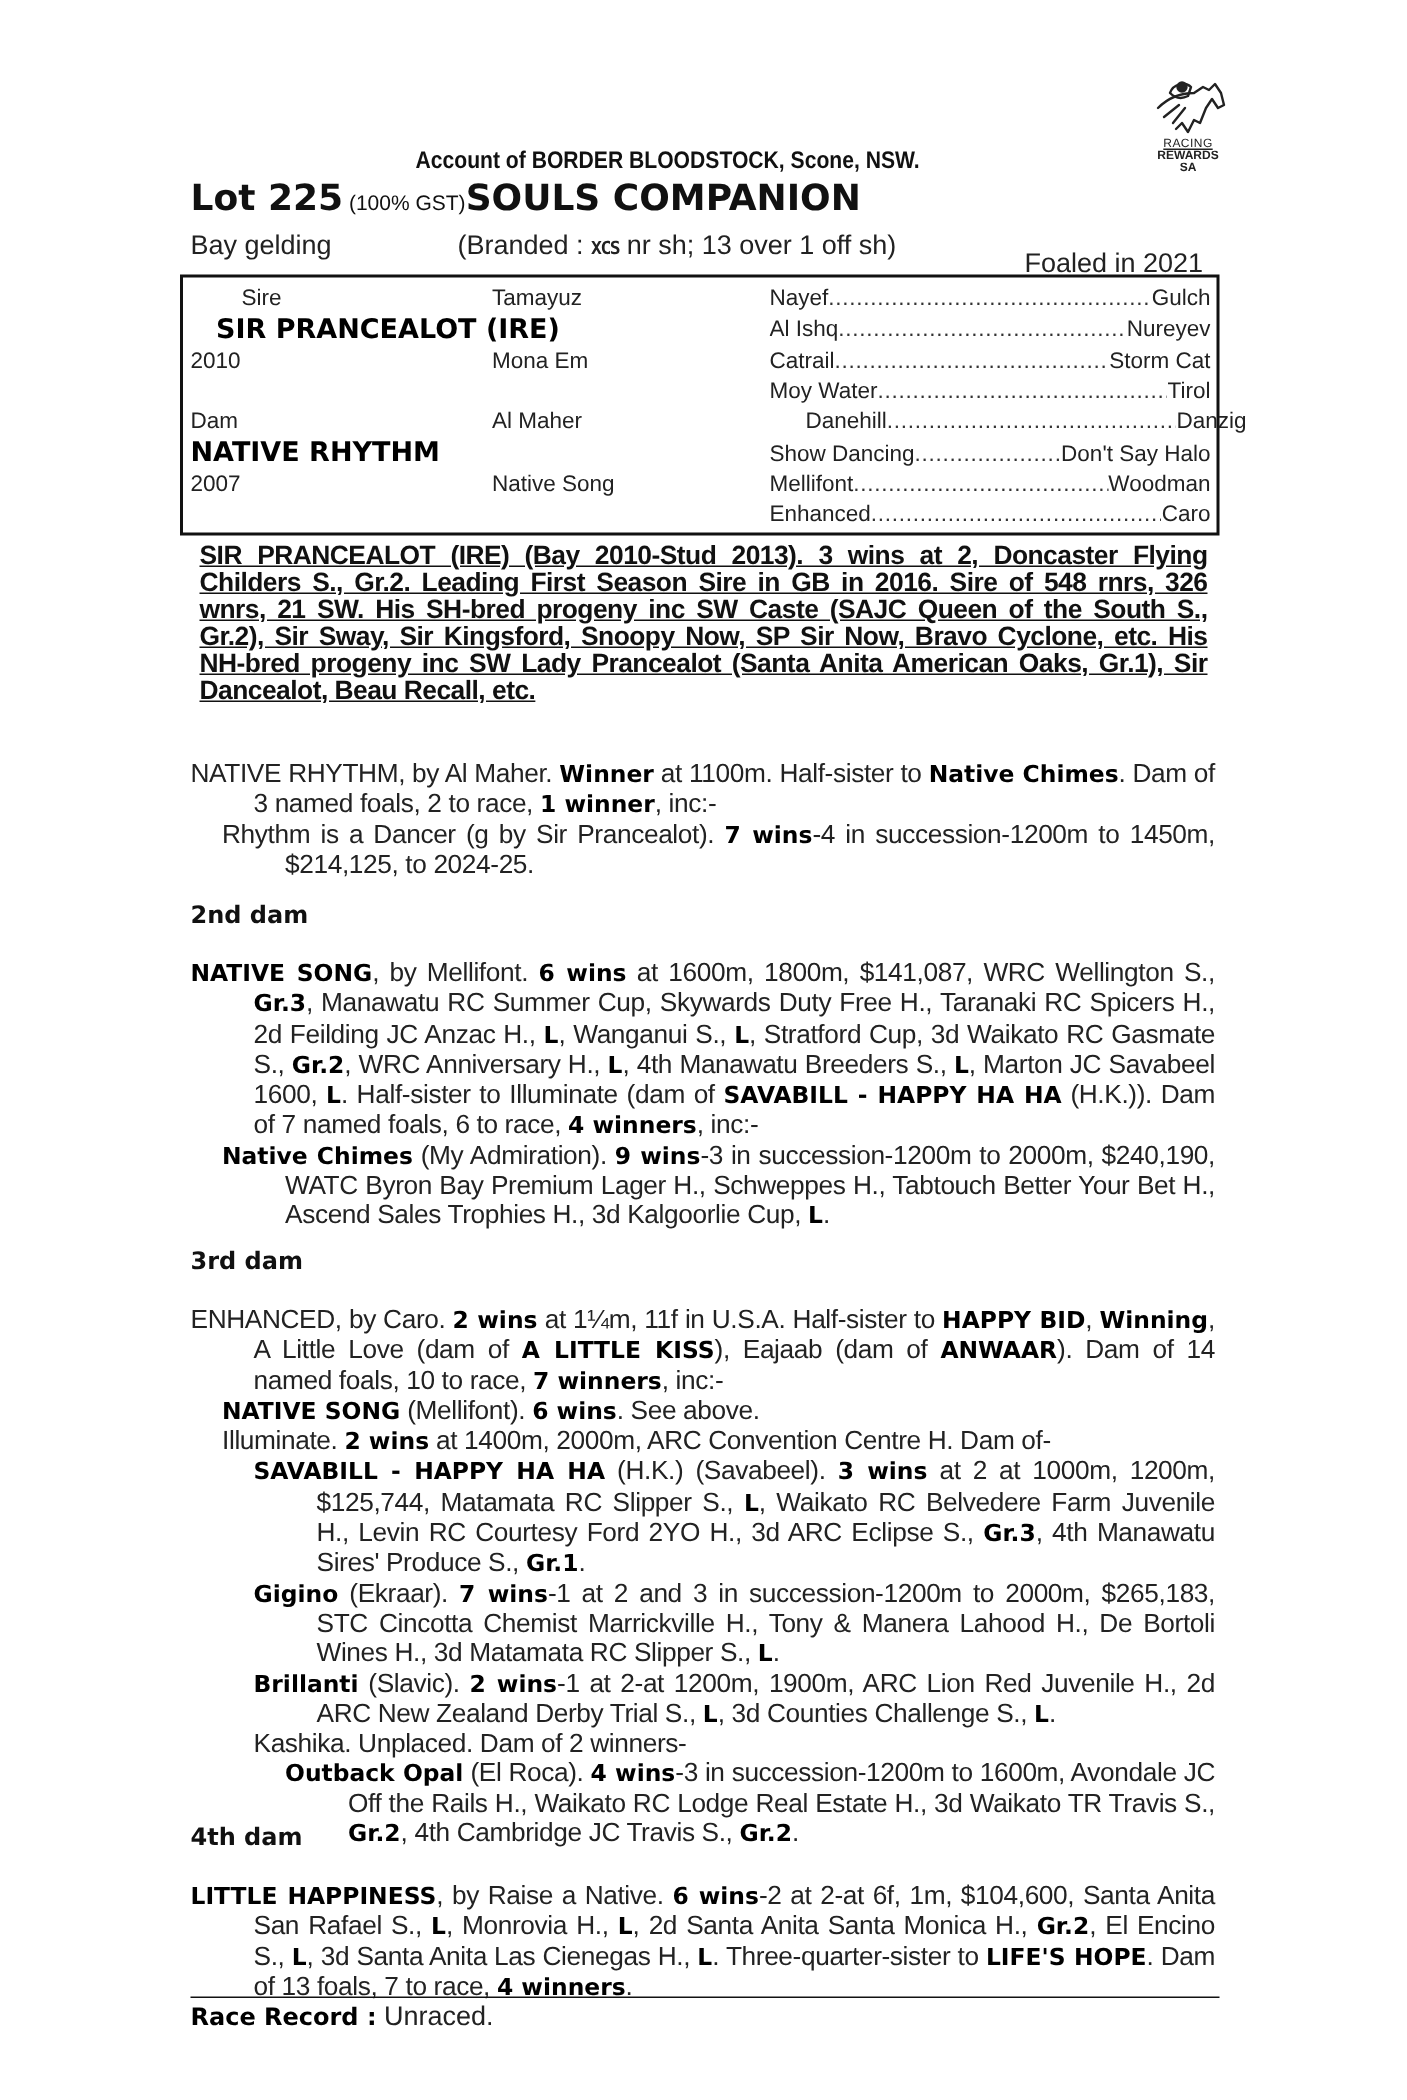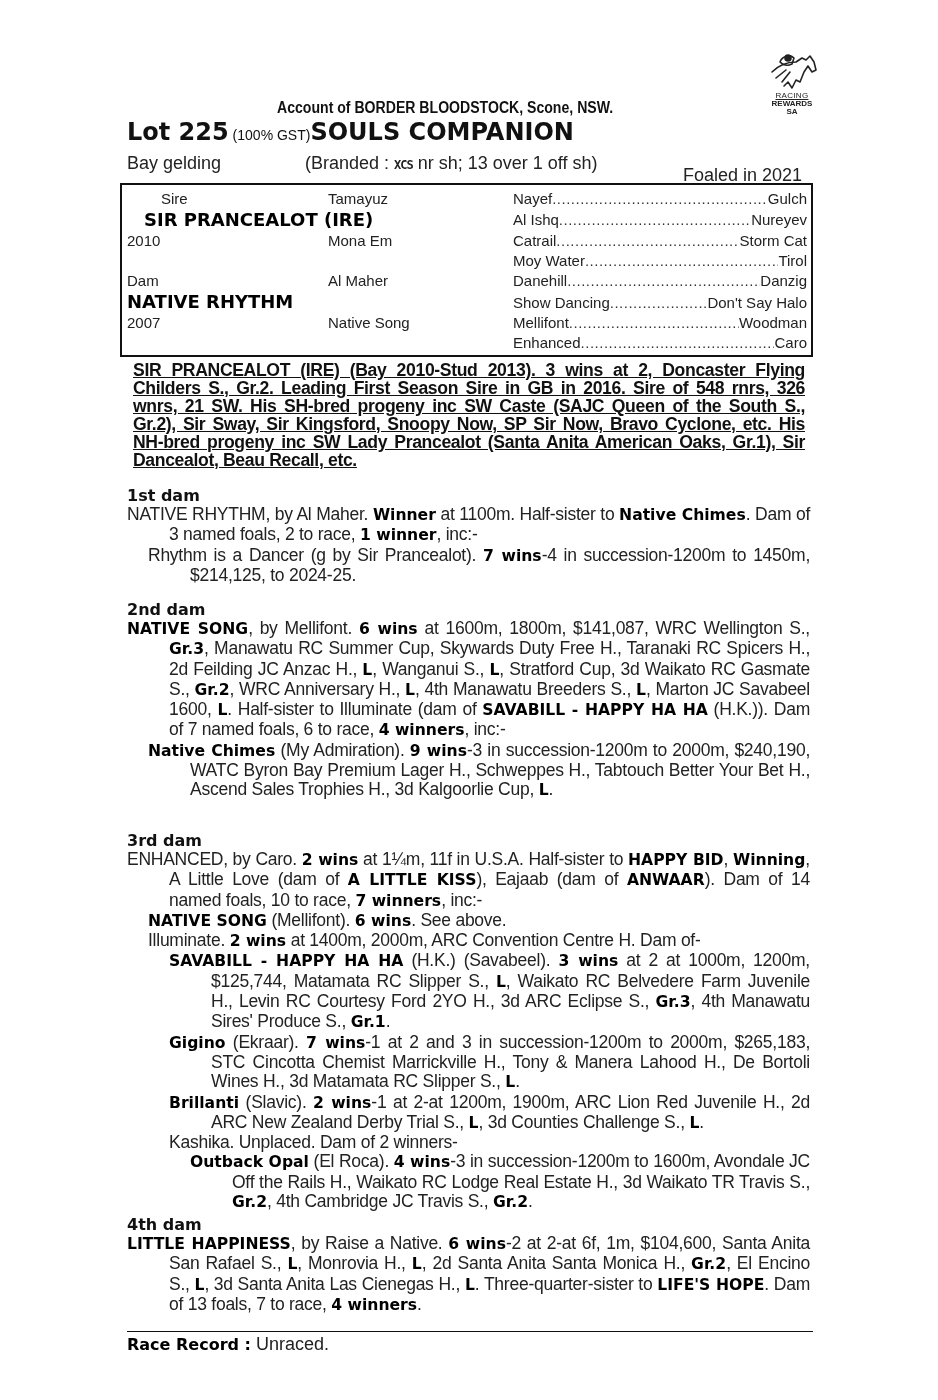--- a/index.html
+++ b/index.html
@@ -22,21 +22,21 @@
     .ped-g3 { position: absolute; left: 391px; width: 294px; font-size: 15px; color: #222; display: flex; white-space: nowrap; overflow: hidden; }
     .ped-g3 .dots { flex: 1; overflow: hidden; }
     .ped-g3 .dots::after { content: "........................................................................................................................"; color: #333; letter-spacing: 0.5px; }
 
     .sire-note { position: absolute; left: 133px; top: 361px; width: 672px; font-family: "Liberation Sans", sans-serif; font-weight: bold; font-size: 17.6px; line-height: 18px; text-align: justify; letter-spacing: -0.35px; text-decoration: underline; }
 
     .section { position: absolute; left: 127px; width: 683px; }
     .sec-title { font-family: "DejaVu Sans", sans-serif; font-weight: bold; font-size: 16px; line-height: 19px; }
     .para { font-size: 17.5px; line-height: 19.3px; color: #222; text-align: justify; letter-spacing: -0.25px; }
     .para b { font-family: "DejaVu Sans", sans-serif; font-weight: bold; font-size: 15.6px; color: #000; letter-spacing: 0; }
-    .i0 { padding-left: 42px; text-indent: -42px; }
+    .i0 { padding-left: 42px; text-indent: -42px; margin-top: 20px; }
     .i1 { padding-left: 63px; text-indent: -42px; }
     .i2 { padding-left: 84px; text-indent: -42px; }
     .i3 { padding-left: 105px; text-indent: -42px; }
 
     .rule { position: absolute; left: 127px; top: 1331px; width: 686px; height: 0; border-top: 1.5px solid #111; }
     .race-record { position: absolute; left: 127px; top: 1334px; font-size: 18px; color: #222; white-space: nowrap; }
     .race-record b { font-family: "DejaVu Sans", sans-serif; font-weight: bold; font-size: 16px; color: #000; }
   </style>
 </head>
 <body>
@@ -91,21 +91,21 @@
   <div class="ped-g3" style="top:47px;">
       <span>Catrail</span>
       <span class="dots"></span>
       <span>Storm Cat</span>
     </div>
   <div class="ped-g3" style="top:67px;">
       <span>Moy Water</span>
       <span class="dots"></span>
       <span>Tirol</span>
     </div>
-  <div class="ped-g3" style="top:87px;">
+  <div class="ped-g3" style="top:87px;margin-left:24px;">
       <span>Danehill</span>
       <span class="dots"></span>
       <span>Danzig</span>
     </div>
   <div class="ped-g3" style="top:109px;">
       <span>Show Dancing</span>
       <span class="dots"></span>
       <span>Don't Say Halo</span>
     </div>
   <div class="ped-g3" style="top:129px;">
@@ -116,21 +116,20 @@
   <div class="ped-g3" style="top:149px;">
       <span>Enhanced</span>
       <span class="dots"></span>
       <span>Caro</span>
     </div>
 </div>
 
 <div class="sire-note">SIR PRANCEALOT (IRE) (Bay 2010-Stud 2013). 3 wins at 2, Doncaster Flying Childers S., Gr.2. Leading First Season Sire in GB in 2016. Sire of 548 rnrs, 326 wnrs, 21 SW. His SH-bred progeny inc SW Caste (SAJC Queen of the South S., Gr.2), Sir Sway, Sir Kingsford, Snoopy Now, SP Sir Now, Bravo Cyclone, etc. His NH-bred progeny inc SW Lady Prancealot (Santa Anita American Oaks, Gr.1), Sir Dancealot, Beau Recall, etc.</div>
 
 <div class="section" style="top:486px;">
-  <div class="sec-title">1st dam</div>
   <div>
       <div class="para i0"><span>NATIVE RHYTHM, by Al Maher. </span><b>Winner</b><span> at 1100m. Half-sister to </span><b>Native Chimes</b><span>. Dam of 3 named foals, 2 to race, </span><b>1 winner</b><span>, inc:-</span></div>
       <div class="para i1"><span>Rhythm is a Dancer (g by Sir Prancealot). </span><b>7 wins</b><span>-4 in succession-1200m to 1450m, $214,125, to 2024-25.</span></div>
     </div>
 </div>
 <div class="section" style="top:600px;">
   <div class="sec-title">2nd dam</div>
   <div>
       <div class="para i0"><b>NATIVE SONG</b><span>, by Mellifont. </span><b>6 wins</b><span> at 1600m, 1800m, $141,087, WRC Wellington S., </span><b>Gr.3</b><span>, Manawatu RC Summer Cup, Skywards Duty Free H., Taranaki RC Spicers H., 2d Feilding JC Anzac H., </span><b>L</b><span>, Wanganui S., </span><b>L</b><span>, Stratford Cup, 3d Waikato RC Gasmate S., </span><b>Gr.2</b><span>, WRC Anniversary H., </span><b>L</b><span>, 4th Manawatu Breeders S., </span><b>L</b><span>, Marton JC Savabeel 1600, </span><b>L</b><span>. Half-sister to Illuminate (dam of </span><b>SAVABILL - HAPPY HA HA</b><span> (H.K.)). Dam of 7 named foals, 6 to race, </span><b>4 winners</b><span>, inc:-</span></div>
       <div class="para i1"><b>Native Chimes</b><span> (My Admiration). </span><b>9 wins</b><span>-3 in succession-1200m to 2000m, $240,190, WATC Byron Bay Premium Lager H., Schweppes H., Tabtouch Better Your Bet H., Ascend Sales Trophies H., 3d Kalgoorlie Cup, </span><b>L</b><span>.</span></div>

